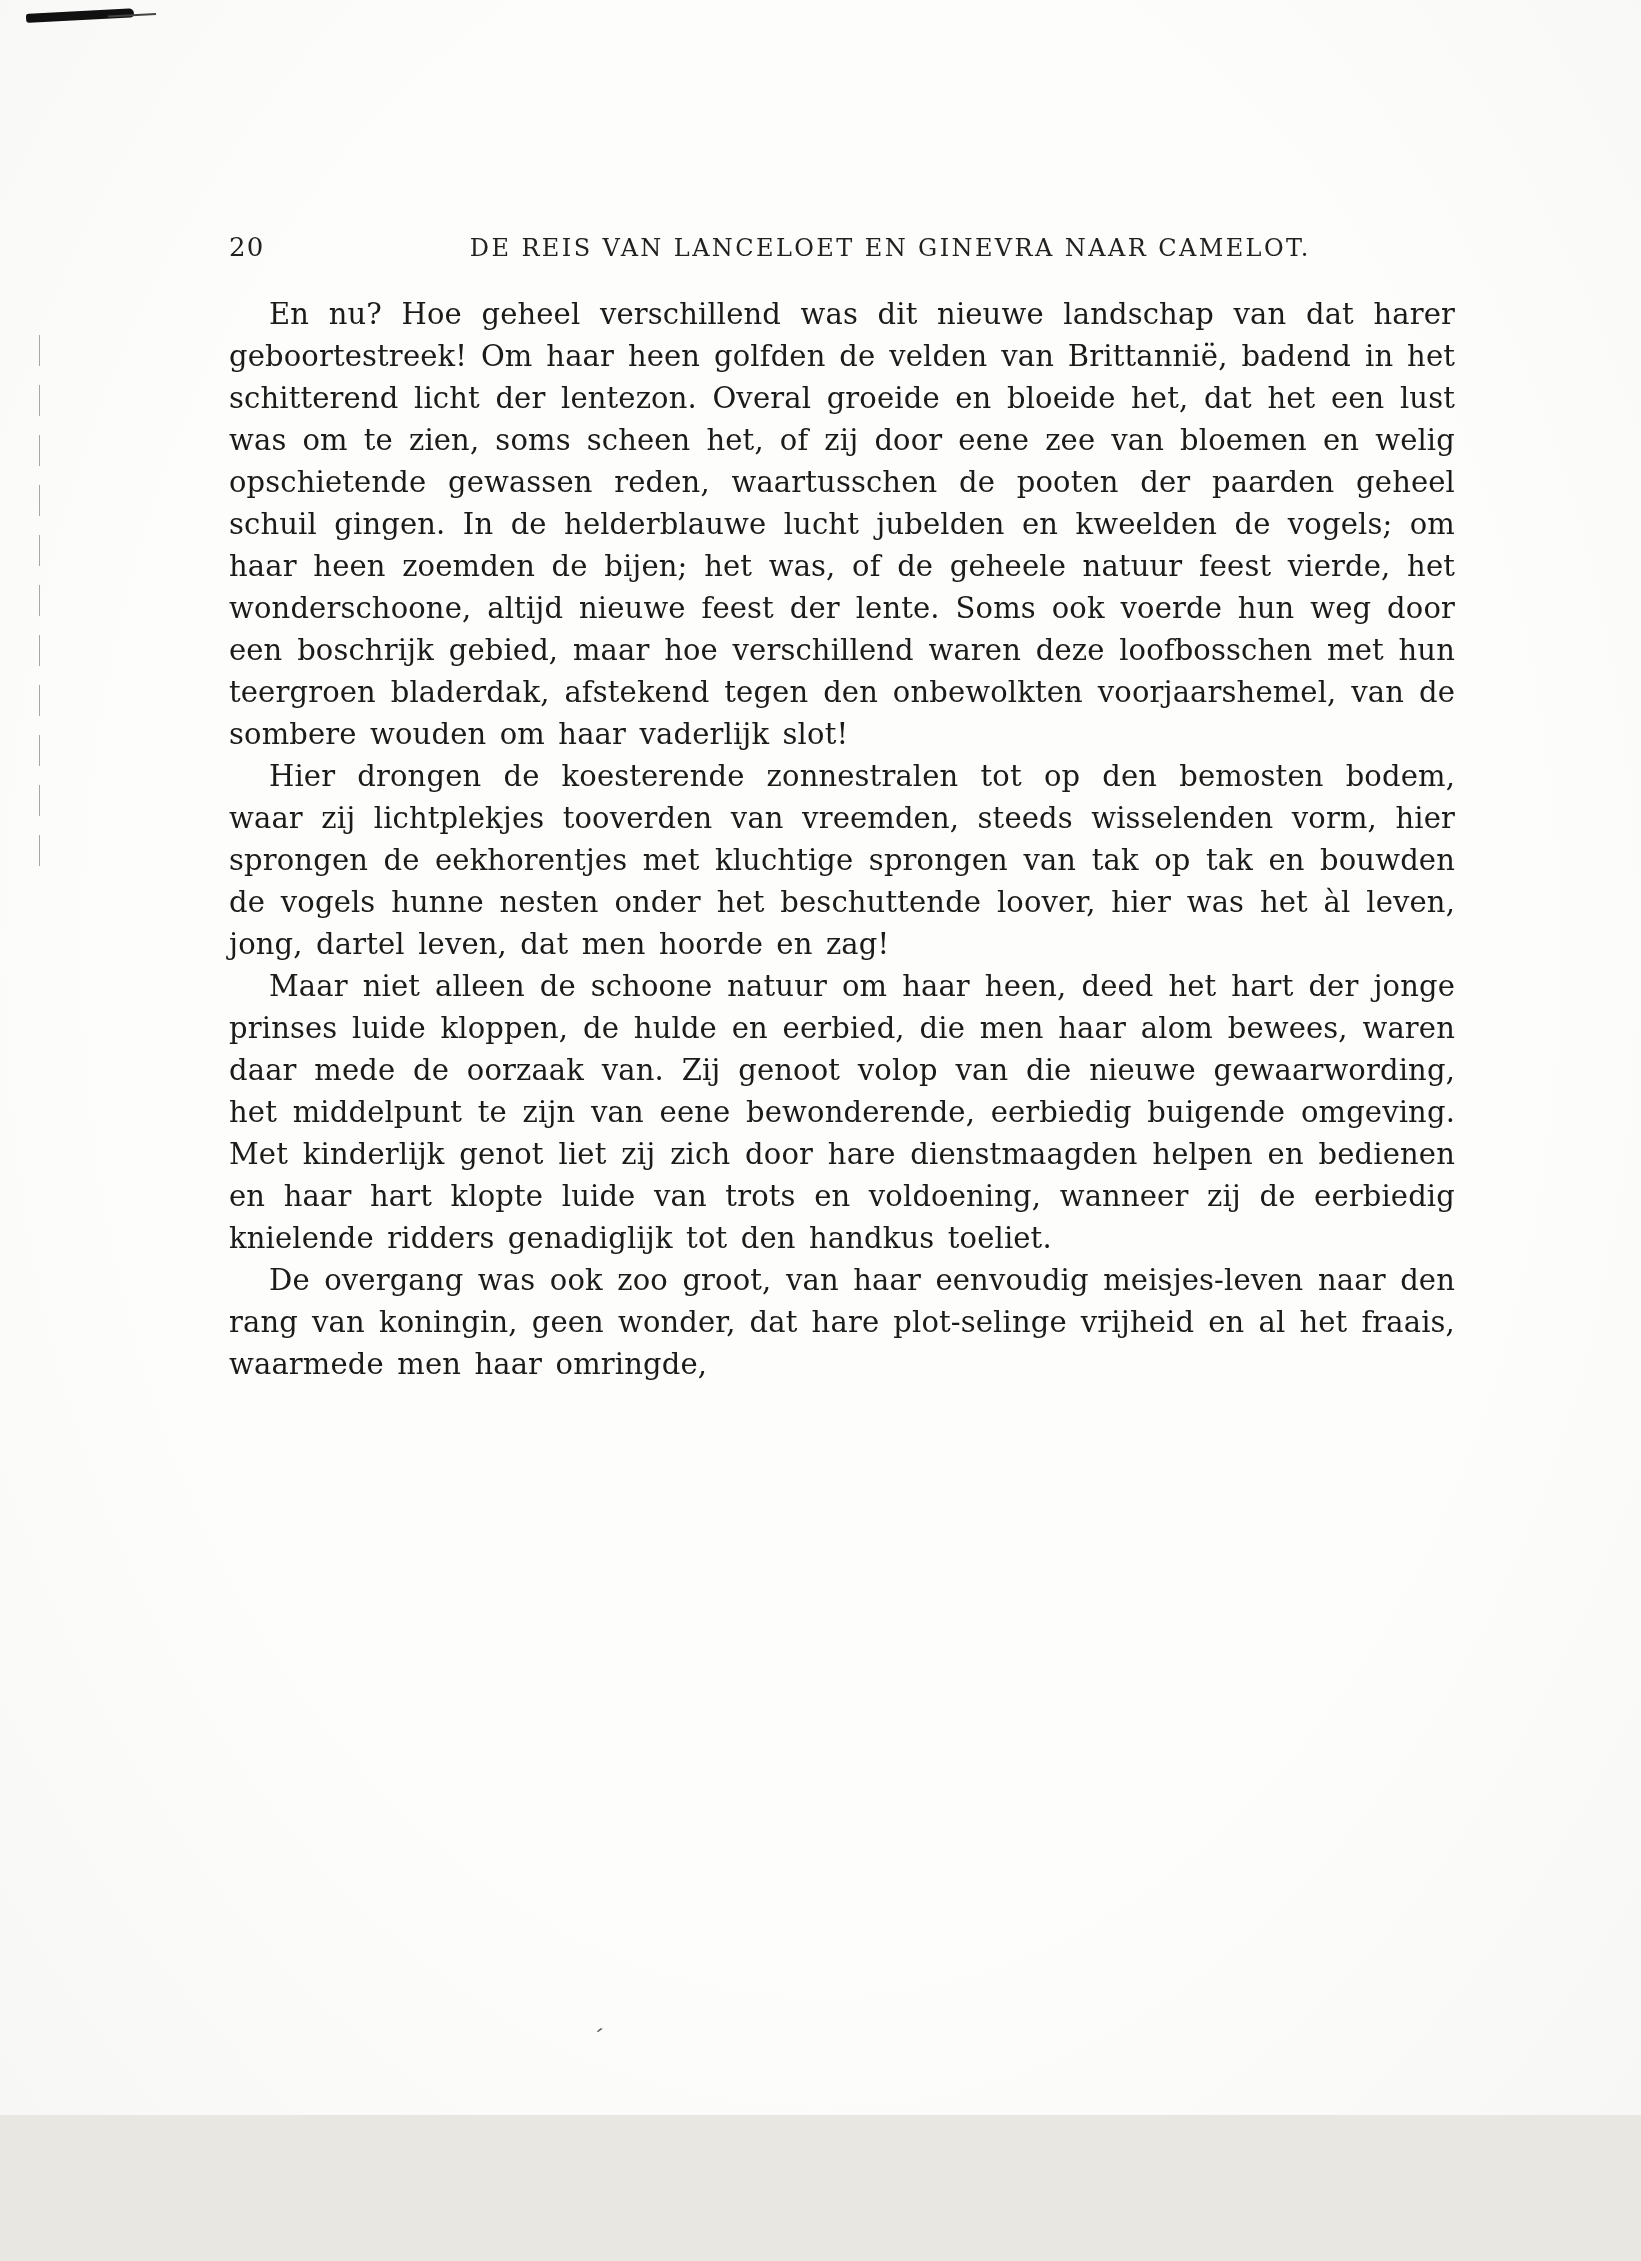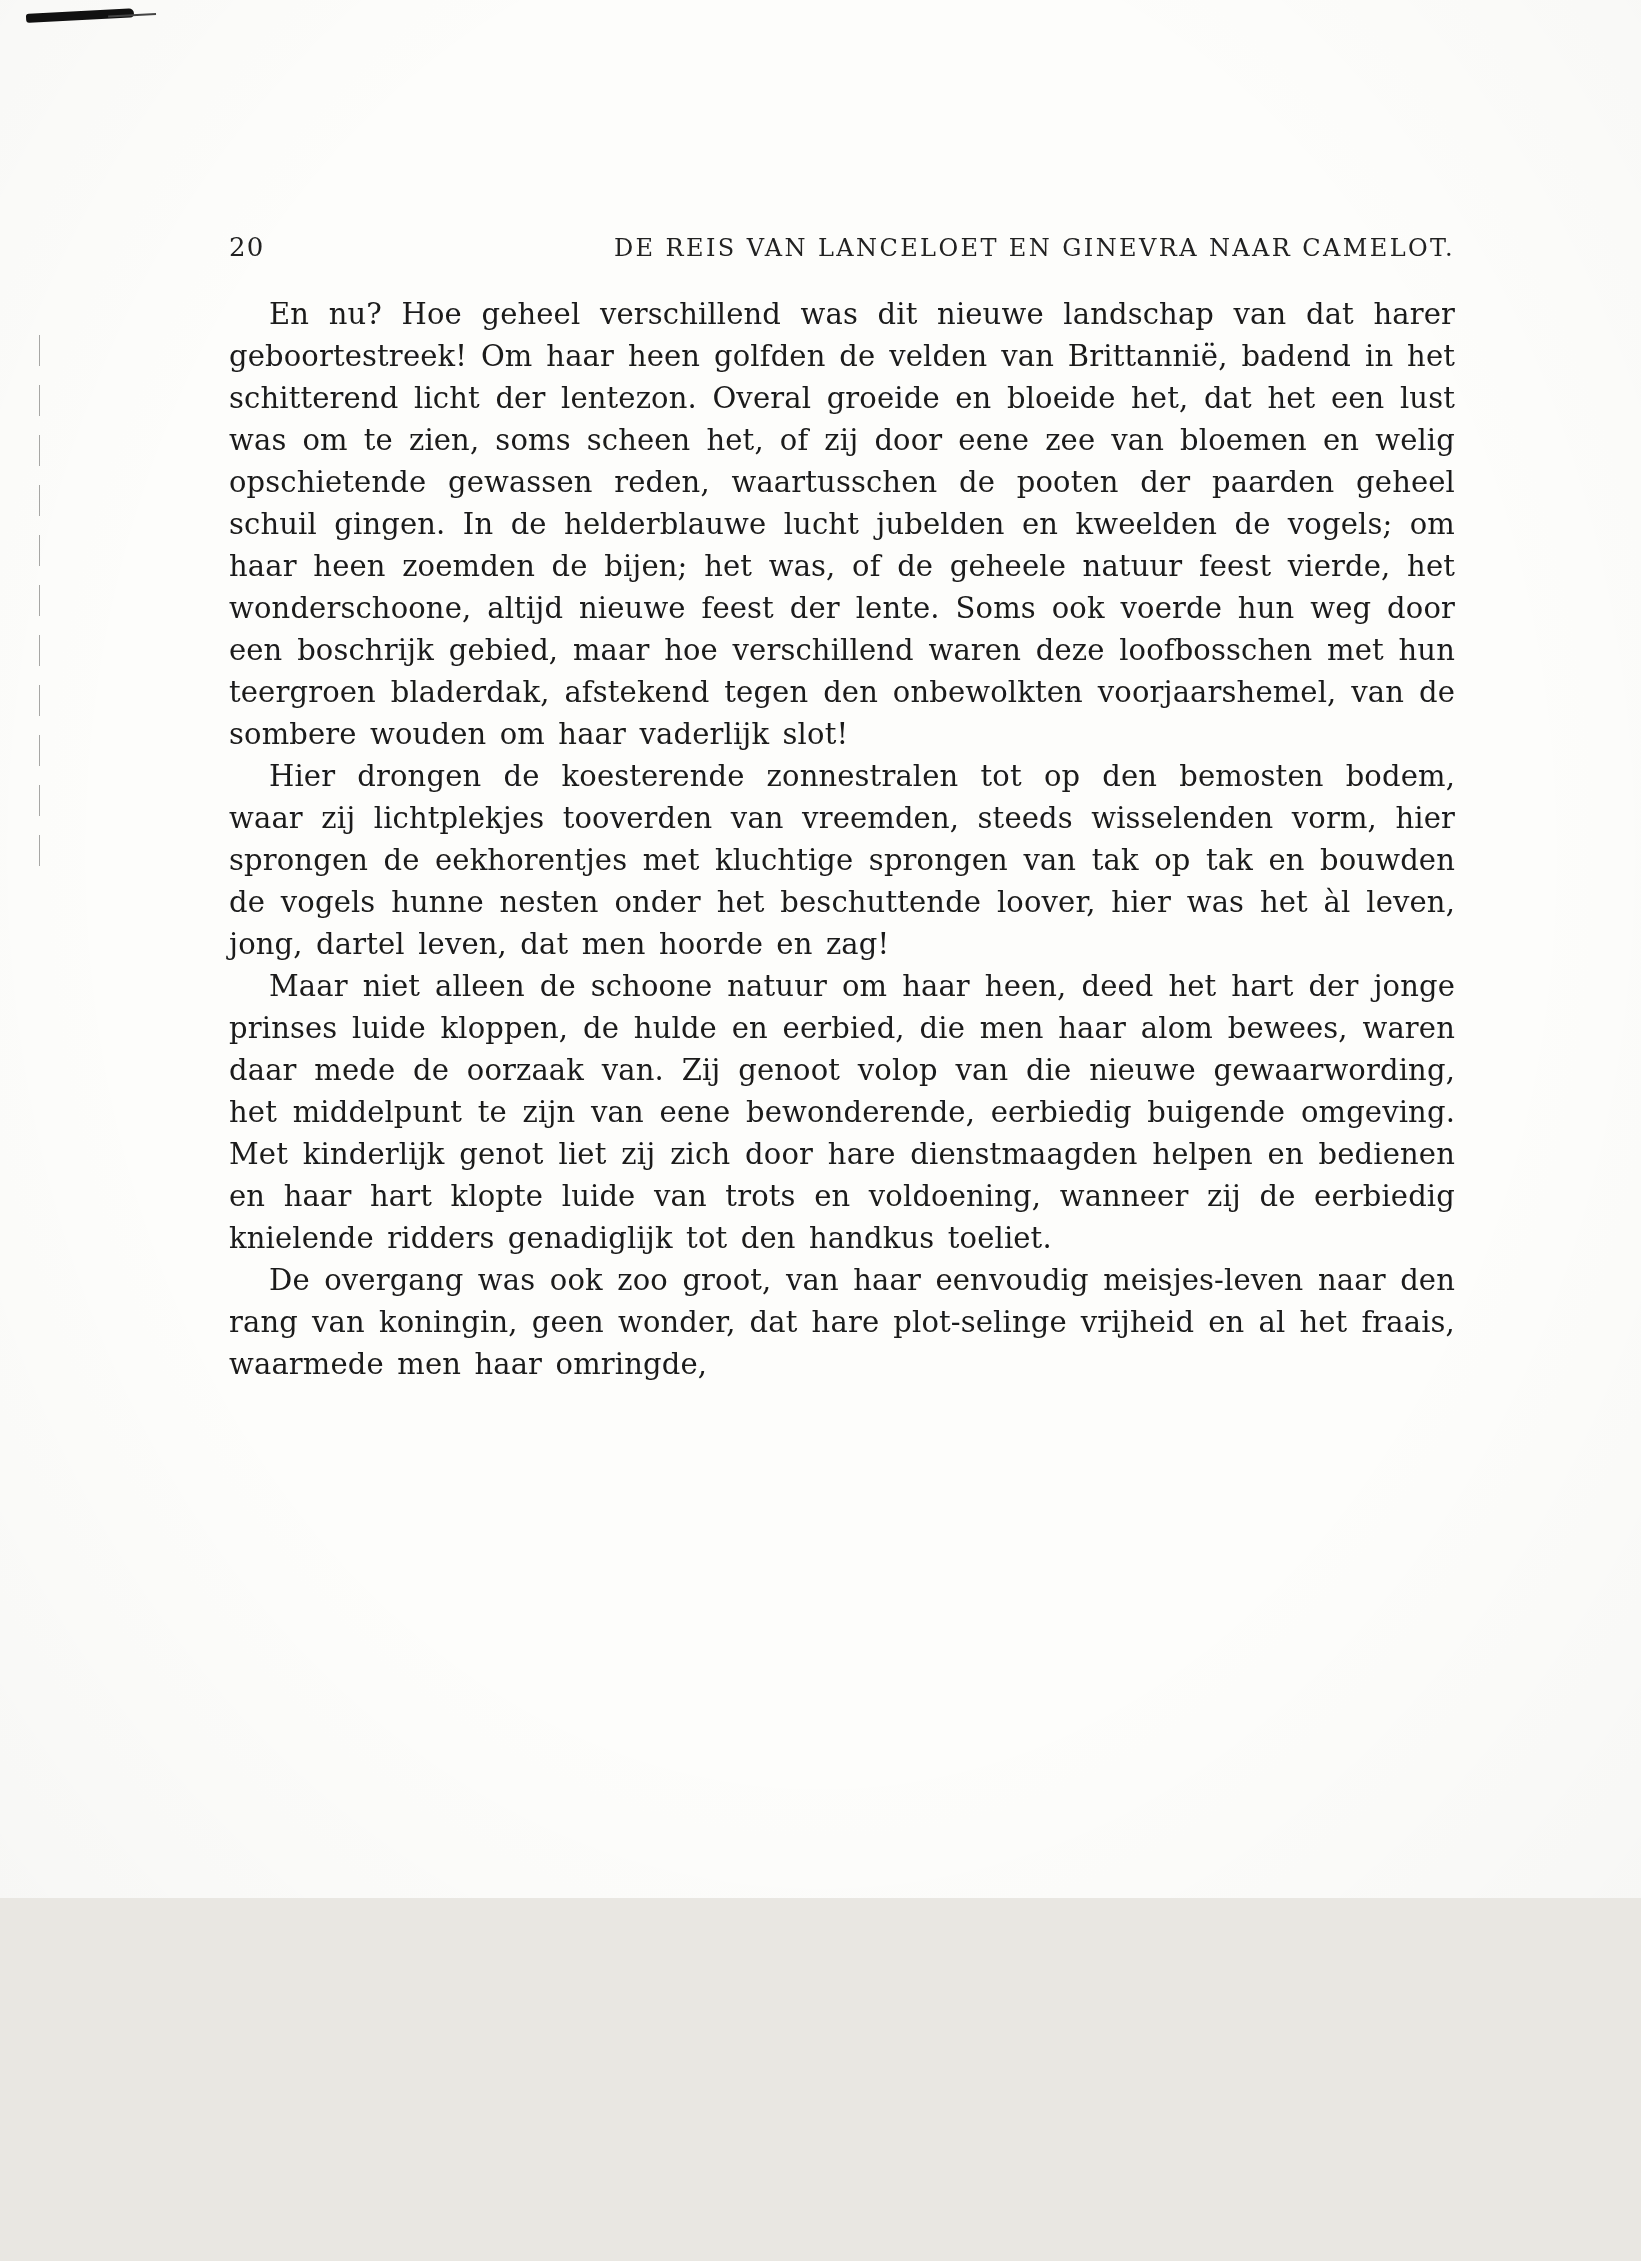--- a/index.html
+++ b/index.html
@@ -3,21 +3,21 @@
 <meta charset="utf-8">
 <style>
   html, body {
     margin: 0;
     padding: 0;
     background: #e9e7e2;
   }
   .scan-page {
     position: relative;
     width: 1642px;
-    height: 1898px;
+    height: 2115px;
     margin: 0 auto;
     background: #fdfdfb;
     background-image:
       radial-gradient(ellipse at 50% 45%, rgba(255,255,255,0) 60%, rgba(0,0,0,0.025) 100%);
     overflow: hidden;
     font-family: "DejaVu Serif", "Liberation Serif", serif;
     color: #1b1b1b;
   }
   .text-block {
     position: absolute;
@@ -33,21 +33,21 @@
     margin-bottom: 31px;
     color: #222;
   }
   .page-num {
     font-size: 26px;
     letter-spacing: 0.05em;
     margin-right: 61px;
   }
   .head-title {
     flex: 1;
-    text-align: right;
+    text-align: center;
   }
   .body-copy p {
     margin: 0;
     font-size: 29px;
     line-height: 42px;
     text-align: justify;
     word-spacing: 0.14em;
     letter-spacing: 0.005em;
   }
   .body-copy p.indent {

